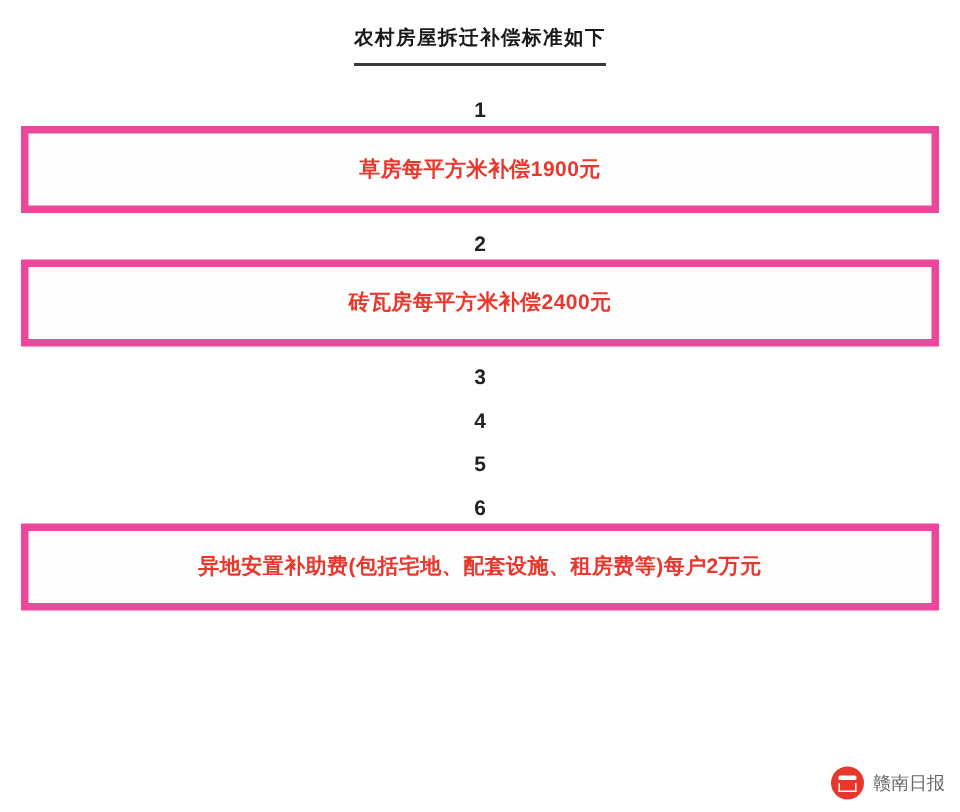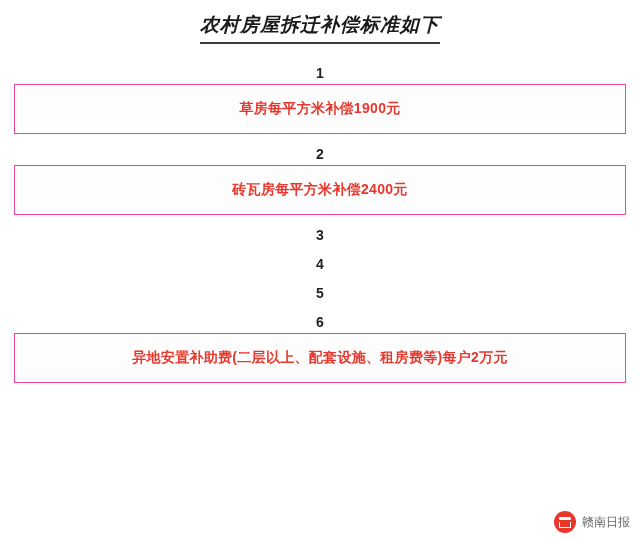--- a/index.html
+++ b/index.html
@@ -20,47 +20,46 @@
     position: relative;
     box-sizing: border-box;
   }
   .title-wrap {
     text-align: center;
     padding-top: 12px;
     padding-bottom: 6px;
   }
   .title {
     display: inline-block;
-    font-size: 19px;
+    font-size: 13px;
     font-weight: bold;
     color: #1a1a1a;
     letter-spacing: 1px;
     padding-bottom: 4px;
     border-bottom: 2px solid #3a3a3a;
     line-height: 26px;
-    font-style: italic;
   }
   .list {
     margin-top: 14px;
     padding: 0 14px;
   }
   .item {
     position: relative;
     margin-bottom: 11px;
   }
   .num {
     text-align: center;
     font-size: 14px;
     font-weight: bold;
     color: #222222;
     line-height: 18px;
     margin-bottom: 2px;
   }
   .box {
-    border: 1px solid #ec4899;
+    border: 5px solid #ec4899;
     background: #fdfdfd;
     height: 48px;
     display: flex;
     align-items: center;
     justify-content: center;
     box-shadow: 0 1px 2px rgba(0,0,0,0.04);
   }
   .box-text {
     font-size: 14px;
     color: #e8372c;
@@ -143,21 +142,21 @@
       <div class="num">4</div>
     </div>
 
     <div class="item">
       <div class="num">5</div>
     </div>
 
     <div class="item">
       <div class="num">6</div>
       <div class="box">
-        <span class="box-text">异地安置补助费(二层以上、配套设施、租房费等)每户2万元</span>
+        <span class="box-text">异地安置补助费(包括宅地、配套设施、租房费等)每户2万元</span>
       </div>
     </div>
 
   </div>
 
   <div class="footer">
     <span class="badge"></span>
     <span class="footer-label">赣南日报</span>
   </div>
 

